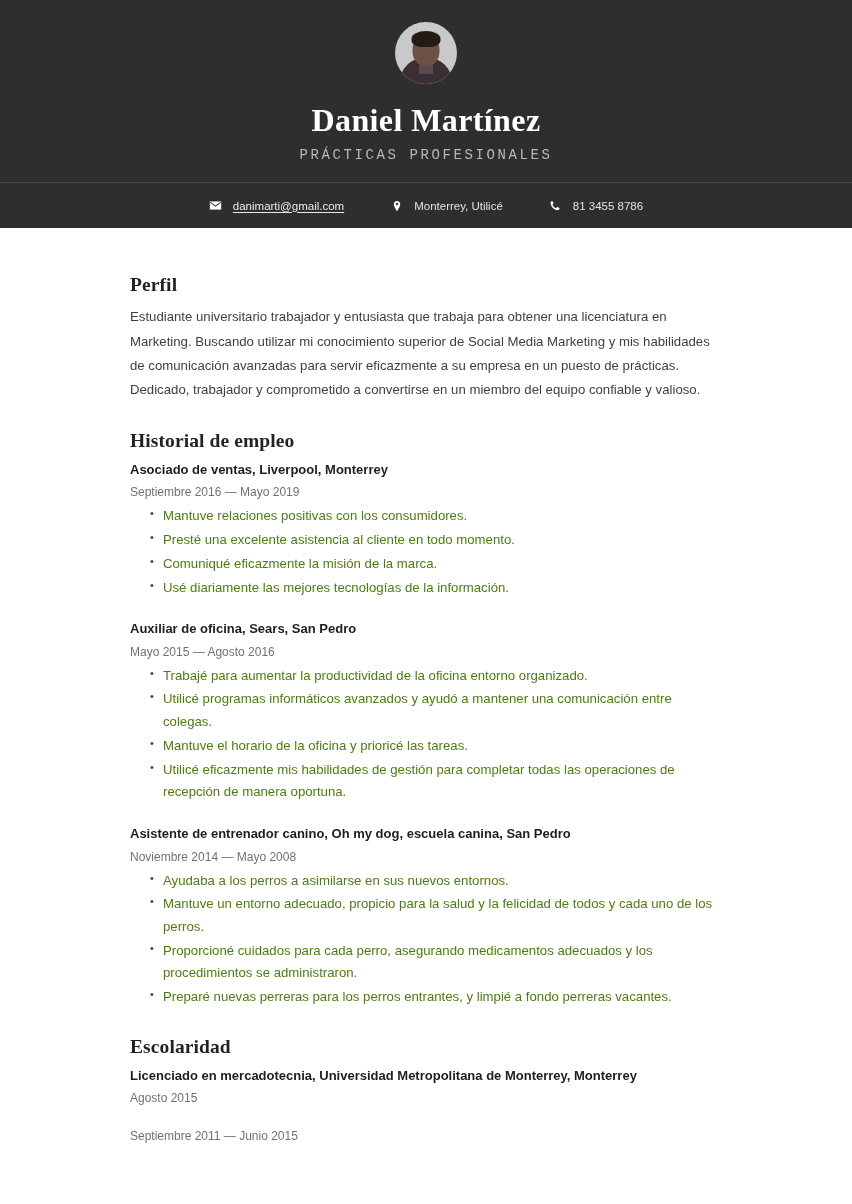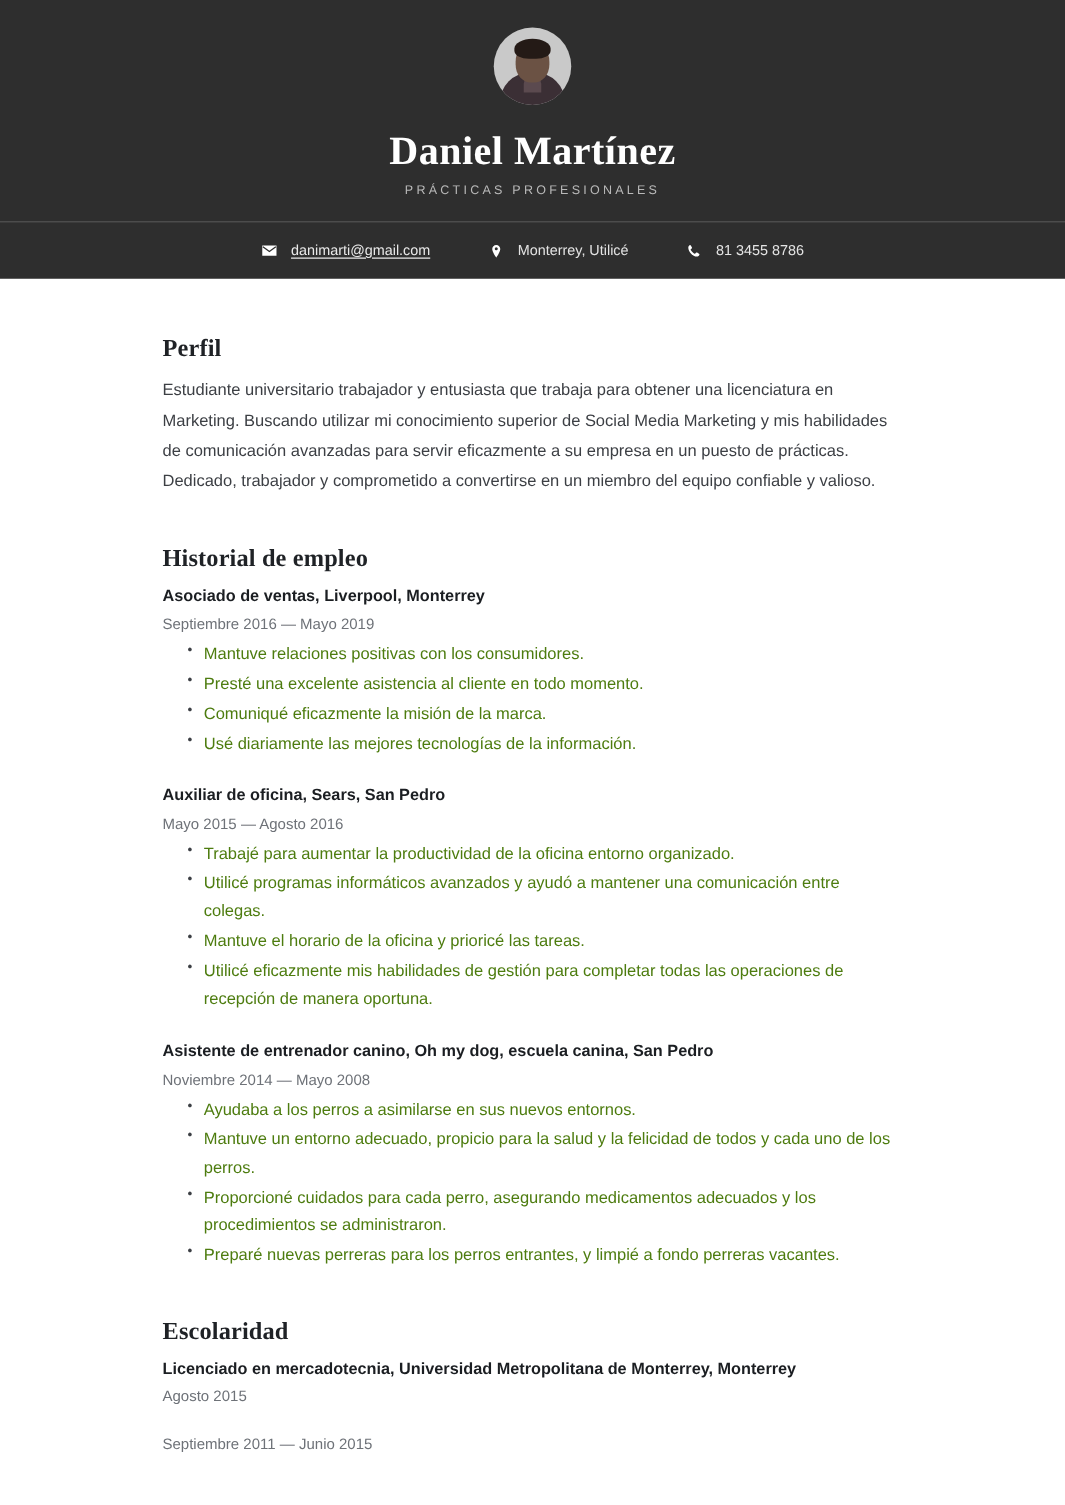--- a/index.html
+++ b/index.html
@@ -80,25 +80,26 @@
   .name {
     font-family: "Liberation Serif", serif;
     font-weight: bold;
     font-size: 32px;
     letter-spacing: 0.4px;
     color: #ffffff;
     line-height: 1.1;
     margin: 0 0 9px 0;
   }
   .subtitle {
-    font-size: 10px;
+    font-size: 14px;
     letter-spacing: 2.6px;
     color: #b9b9b9;
     text-transform: uppercase;
     margin: 0;
+    font-family: Liberation Mono, monospace;
   }
 
   
   .contactbar {
     background: #2e2e2e;
     border-top: 1px solid #4a4a4a;
     height: 45px;
     display: flex;
     align-items: center;
     justify-content: center;
@@ -135,21 +136,21 @@
   }
   .section { margin-bottom: 0; }
   .section-title {
     font-family: "Liberation Serif", serif;
     font-weight: bold;
     font-size: 19.5px;
     color: #1f2226;
     margin: 0 0 9px 0;
     letter-spacing: 0.1px;
   }
-  .section + .section { margin-top: 39px; }
+  .section + .section { margin-top: 27px; }
 
   .para {
     font-size: 13.2px;
     line-height: 1.85;
     color: #3c3f44;
     margin: 0;
   }
 
   .entry { margin-bottom: 5px; }
   .entry + .entry { margin-top: 21px; }

